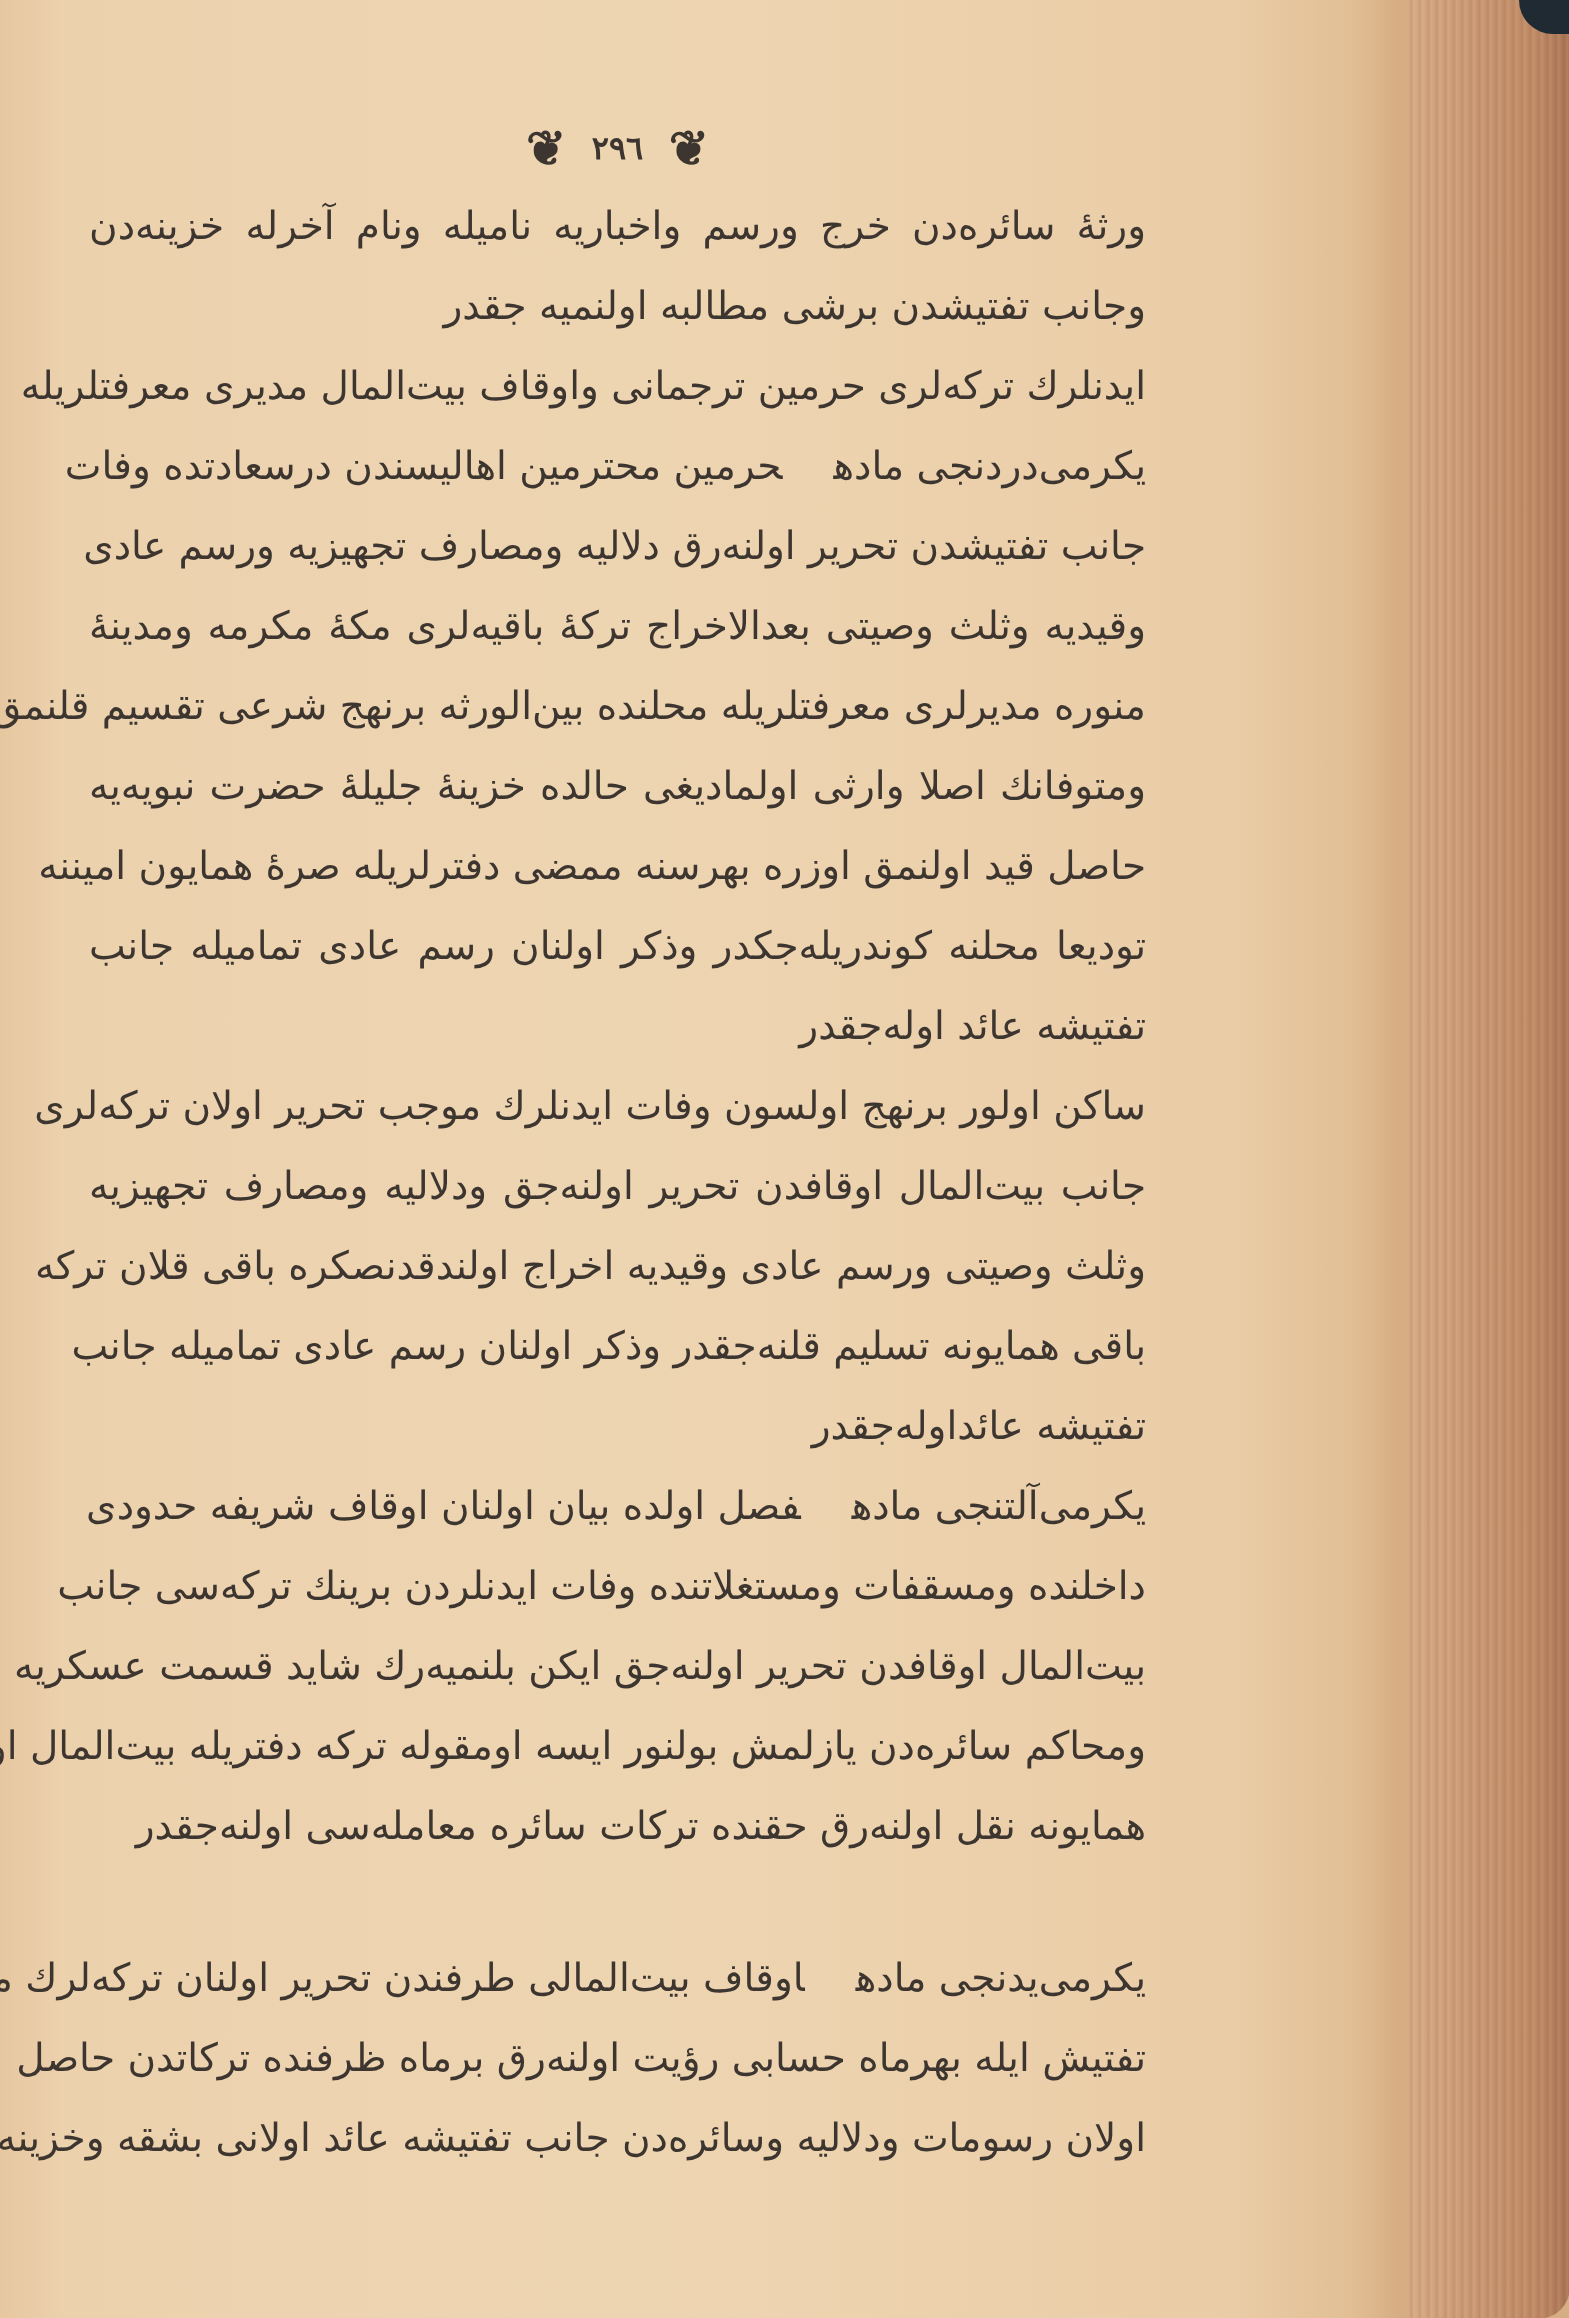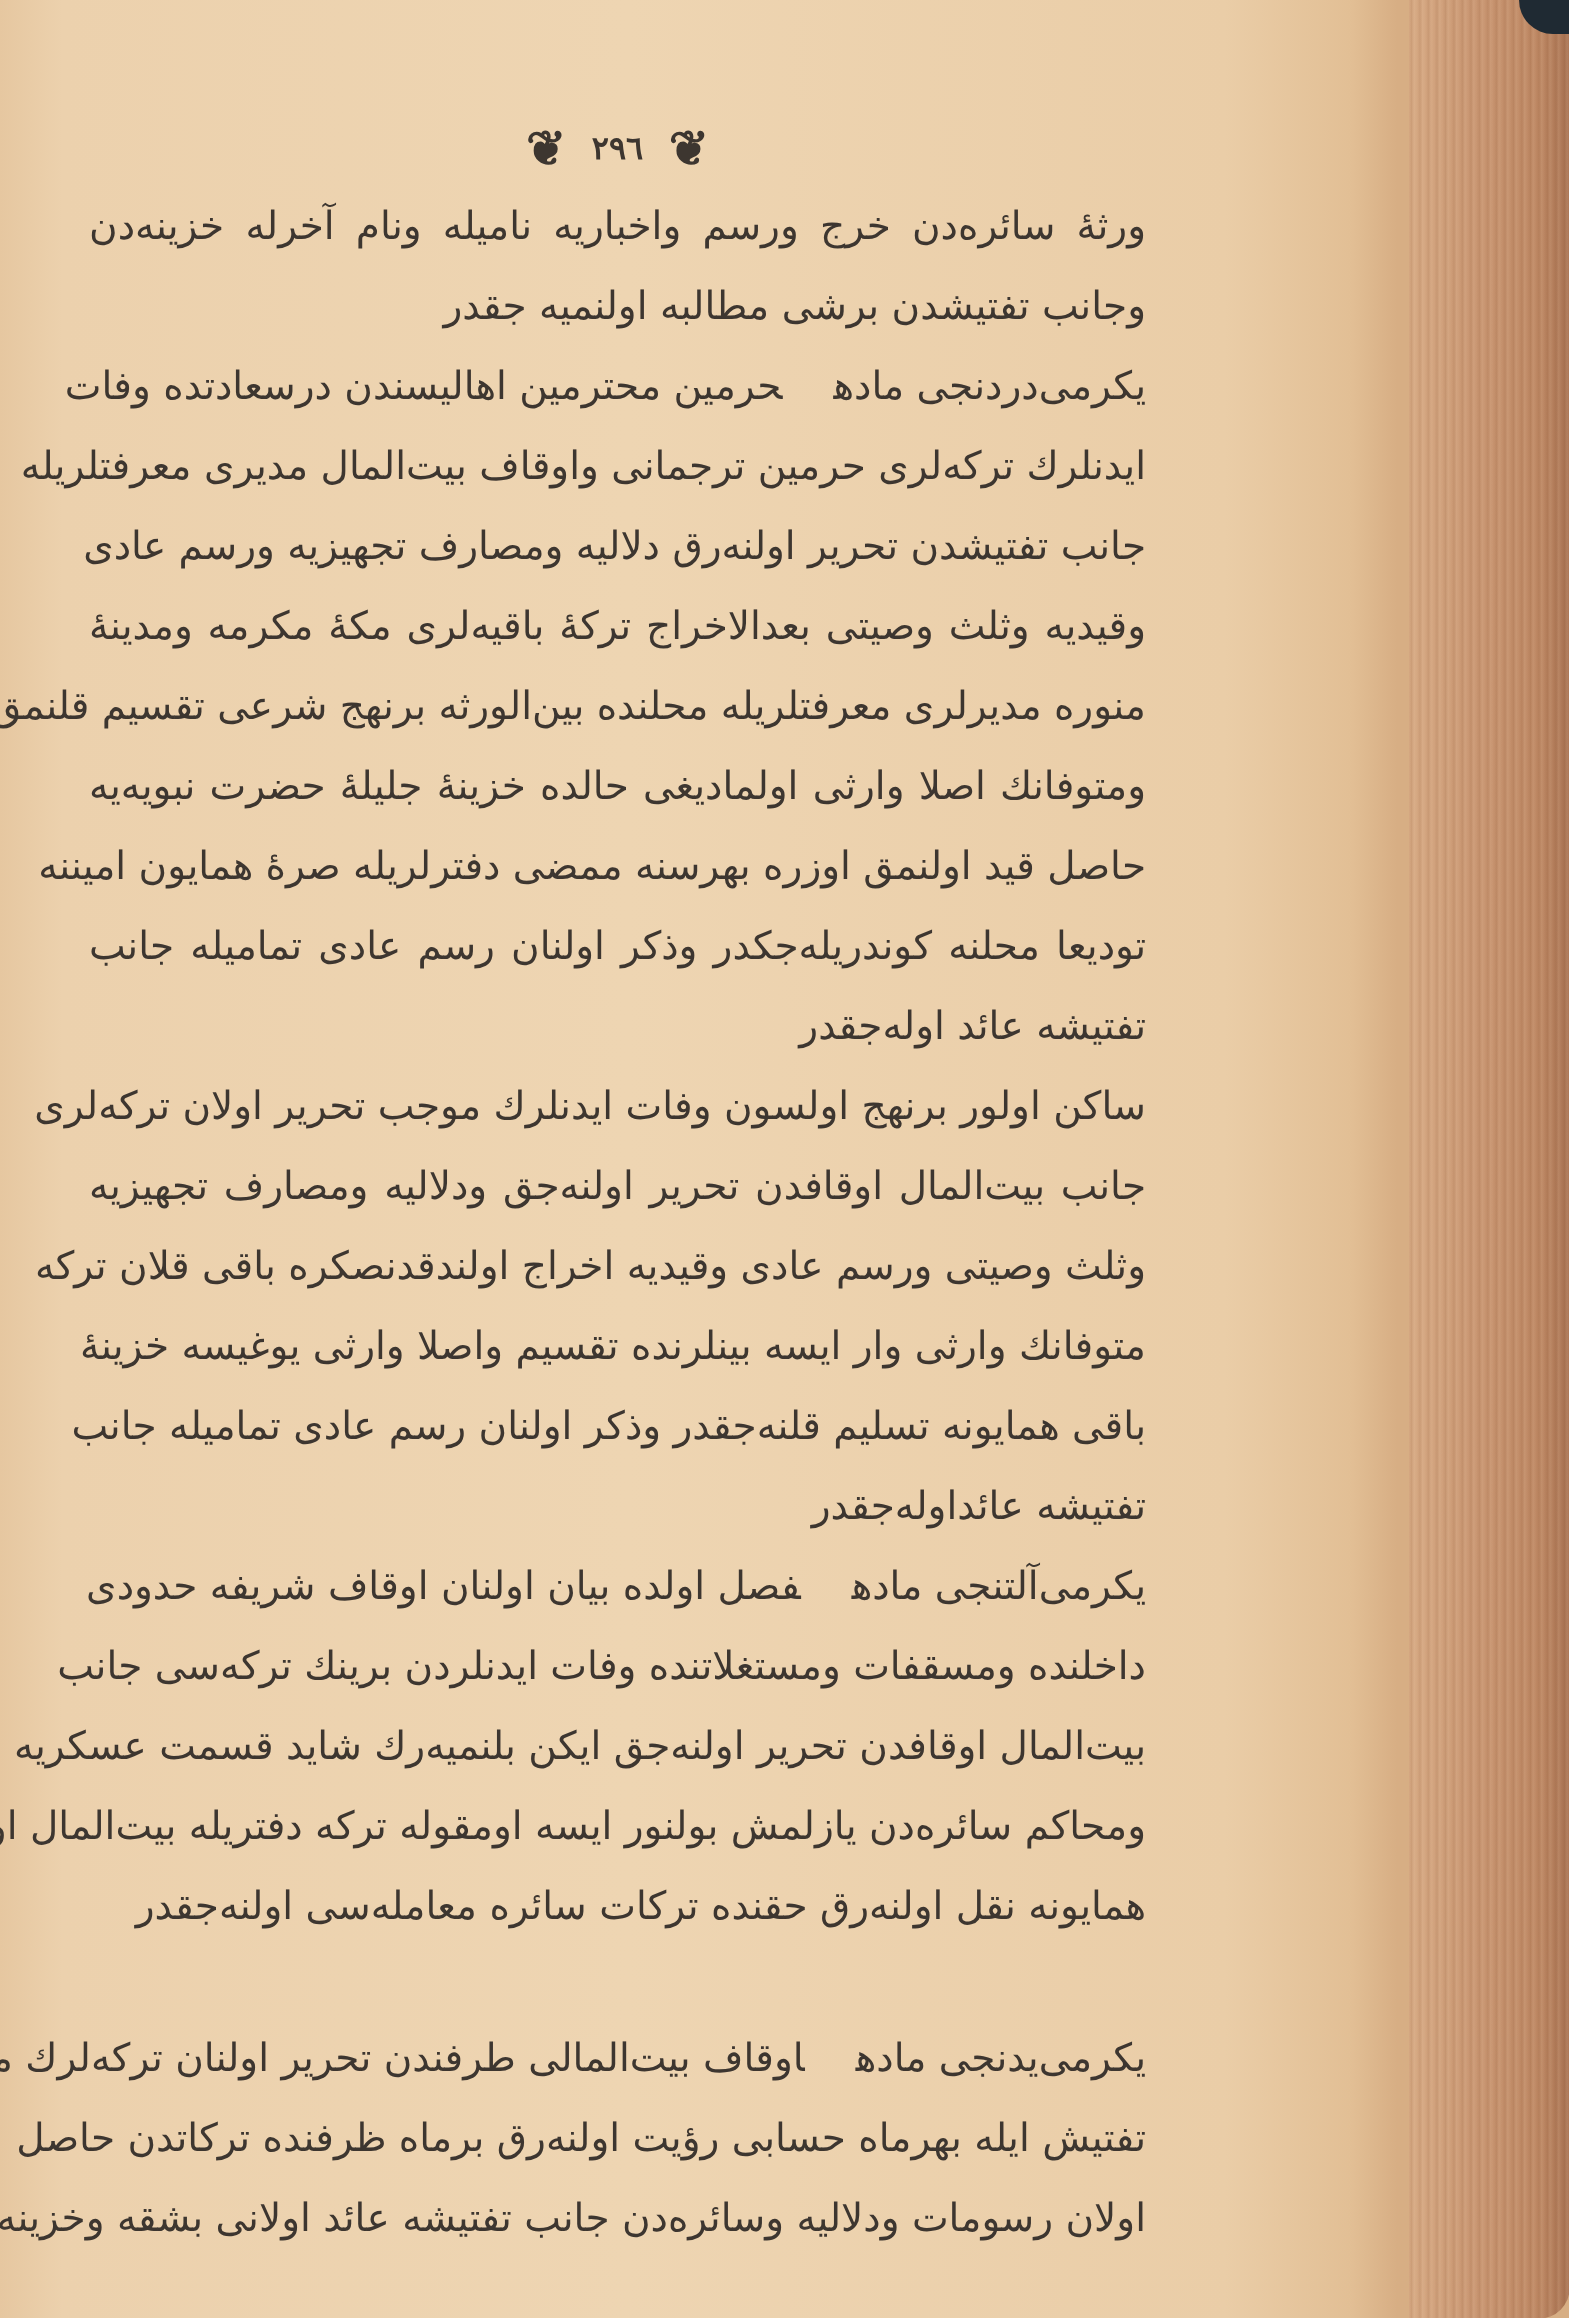--- a/index.html
+++ b/index.html
@@ -107,38 +107,37 @@
       <span class="page-number">٢٩٦</span>
       <span class="ornament">❦</span>
     </div>
 
     <div>
       <div class="line">ورثهٔ سائره‌دن خرج ورسم واخباریه نامیله ونام آخرله خزینه‌دن</div>
       <div class="line short">وجانب تفتیشدن برشی مطالبه اولنمیه جقدر</div>
     </div>
 
     <div>
+      <div class="line">ایدنلرك تركه‌لری حرمین ترجمانی واوقاف بیت‌المال مدیری معرفتلریله</div>
       <div class="line short">
         <span class="article-label">یکرمی‌دردنجی ماده</span><span>حرمین محترمین اهالیسندن درسعادتده وفات</span>
       </div>
-      <div class="line">ایدنلرك تركه‌لری حرمین ترجمانی واوقاف بیت‌المال مدیری معرفتلریله</div>
       <div class="line">جانب تفتیشدن تحریر اولنه‌رق دلالیه ومصارف تجهیزیه ورسم عادی</div>
       <div class="line">وقیدیه وثلث وصیتی بعدالاخراج تركهٔ باقیه‌لری مكهٔ مکرمه ومدینهٔ</div>
       <div class="line">منوره مدیرلری معرفتلریله محلنده بین‌الورثه برنهج شرعی تقسیم قلنمق</div>
       <div class="line">ومتوفانك اصلا وارثی اولمادیغی حالده خزینهٔ جلیلهٔ حضرت نبویه‌یه</div>
       <div class="line">حاصل قید اولنمق اوزره بهرسنه ممضی دفترلریله صرهٔ همایون امیننه</div>
       <div class="line">تودیعا محلنه کوندریله‌جکدر وذکر اولنان رسم عادی تمامیله جانب</div>
       <div class="line short">تفتیشه عائد اوله‌جقدر</div>
     </div>
 
     <div>
       <div class="line">ساکن اولور برنهج اولسون وفات ایدنلرك موجب تحریر اولان تركه‌لری</div>
       <div class="line">جانب بیت‌المال اوقافدن تحریر اولنه‌جق ودلالیه ومصارف تجهیزیه</div>
       <div class="line">وثلث وصیتی ورسم عادی وقیدیه اخراج اولندقدنصکره باقی قلان تركه</div>
-      <div class="line">متوفانك وارثی وار ایسه بینلرنده تقسیم واصلا وارثی یوغیسه خزینهٔ</div>
       <div class="line">باقی همایونه تسلیم قلنه‌جقدر وذکر اولنان رسم عادی تمامیله جانب</div>
       <div class="line short">تفتیشه عائداوله‌جقدر</div>
     </div>
 
     <div>
       <div class="line short">
         <span class="article-label">یکرمی‌آلتنجی ماده</span><span>فصل اولده بیان اولنان اوقاف شریفه حدودی</span>
       </div>
       <div class="line">داخلنده ومسقفات ومستغلاتنده وفات ایدنلردن برینك تركه‌سی جانب</div>
       <div class="line">بیت‌المال اوقافدن تحریر اولنه‌جق ایکن بلنمیه‌رك شاید قسمت عسکریه</div>

